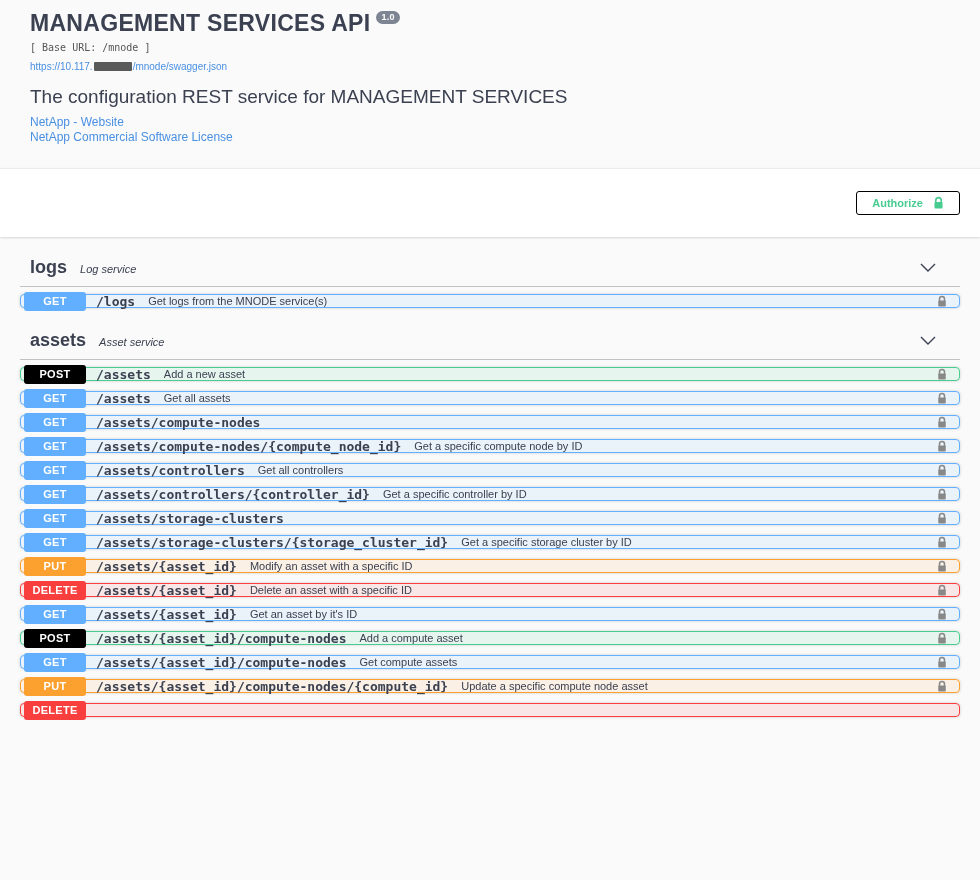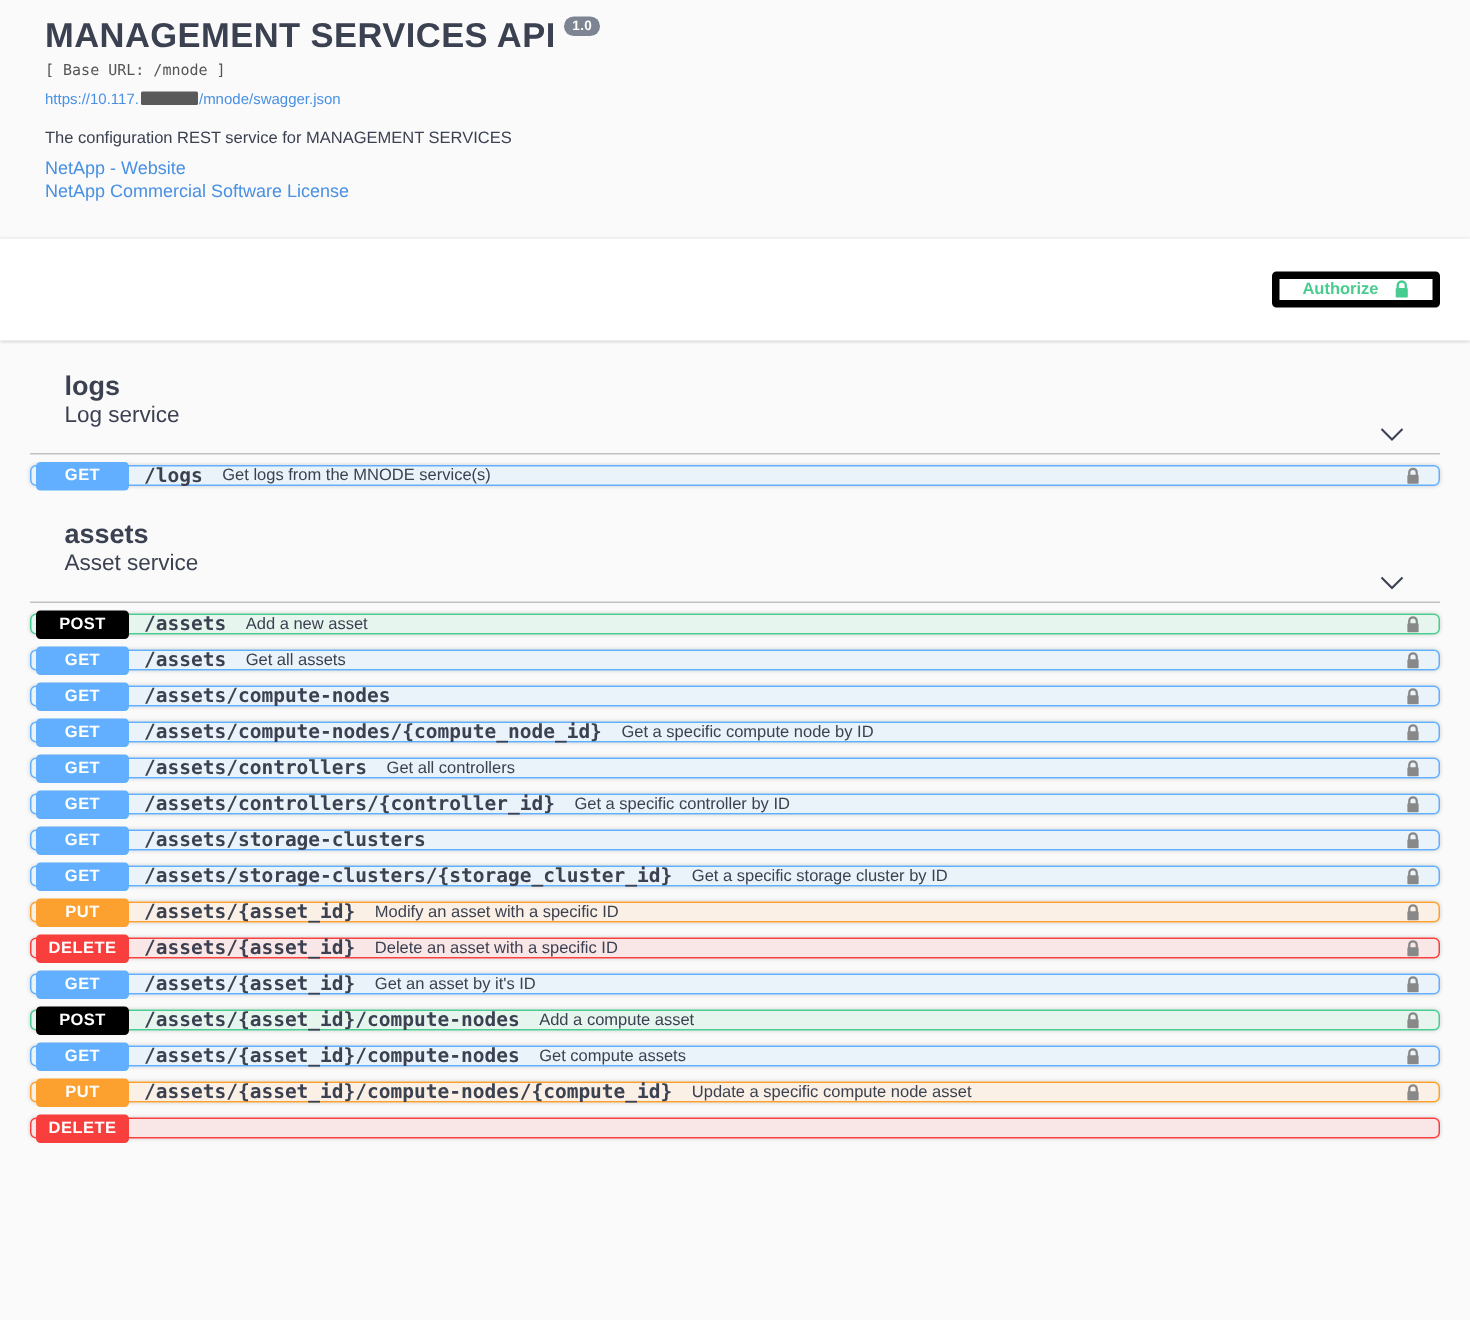--- a/index.html
+++ b/index.html
@@ -25,49 +25,49 @@
     font-size: 10px; color: #555; margin-bottom: 3px;
   }
   .spec-link {
     display: inline-block; font-size: 10px; color: #4990e2;
     text-decoration: none; margin-bottom: 14px; cursor: pointer;
   }
   .redacted {
     display: inline-block; width: 38px; height: 9px;
     background: #5a5a5a; border-radius: 1px; vertical-align: -1px; margin: 0 1px;
   }
-  .description { font-size: 11px; color: #3b4151; margin-bottom: 7px; }
+  .description { font-size: 19px; color: #3b4151; margin-bottom: 7px; }
   .info-link {
     display: block; width: max-content; font-size: 12px; color: #4990e2;
     text-decoration: none; line-height: 15px; cursor: pointer;
   }
   
   .scheme-container {
     background: #fff; padding: 22px 0;
     box-shadow: 0 1px 2px 0 rgba(0,0,0,.15), 0 -1px 1px 0 rgba(0,0,0,.05);
   }
   .scheme-inner { padding: 0 20px; display: flex; justify-content: flex-end; }
   .btn-authorize {
     display: flex; align-items: center; gap: 10px;
-    background: transparent; border: 5px solid #000000; border-radius: 3px;
+    background: transparent; border: 1px solid #000000; border-radius: 3px;
     color: #49cc90; font-family: "Liberation Sans", sans-serif;
     font-size: 11px; font-weight: 700; padding: 4px 15px; height: 24px;
     cursor: pointer;
   }
   
   .operations { padding: 20px 20px 0; }
   .opblock-tag-section { margin-bottom: 6px; }
   .tag-header {
     display: flex; align-items: baseline;
     padding: 12px 10px 8px; border-bottom: 1px solid rgba(59,65,81,.3);
-    margin-bottom: 7px; cursor: pointer; flex-direction: column;
+    margin-bottom: 7px; cursor: pointer;
   }
   .opblock-tag-section:first-child .tag-header { padding-top: 0; }
   .tag-name { font-size: 18px; font-weight: 700; color: #3b4151; }
-  .tag-desc { font-size: 15px; color: #3b4151; margin-left: 13px; }
+  .tag-desc { font-size: 11px; color: #3b4151; margin-left: 13px; font-style: italic; }
   .chevron { margin-left: auto; align-self: center; margin-right: 14px; line-height: 0; cursor: pointer; }
   .opblock {
     display: flex; align-items: center;
     height: 14px; margin-bottom: 10px;
     border: 1px solid; border-radius: 4px;
     padding: 0 12px 0 3px;
     box-shadow: 0 0 3px rgba(0,0,0,.19);
     cursor: pointer;
   }
   .badge {

